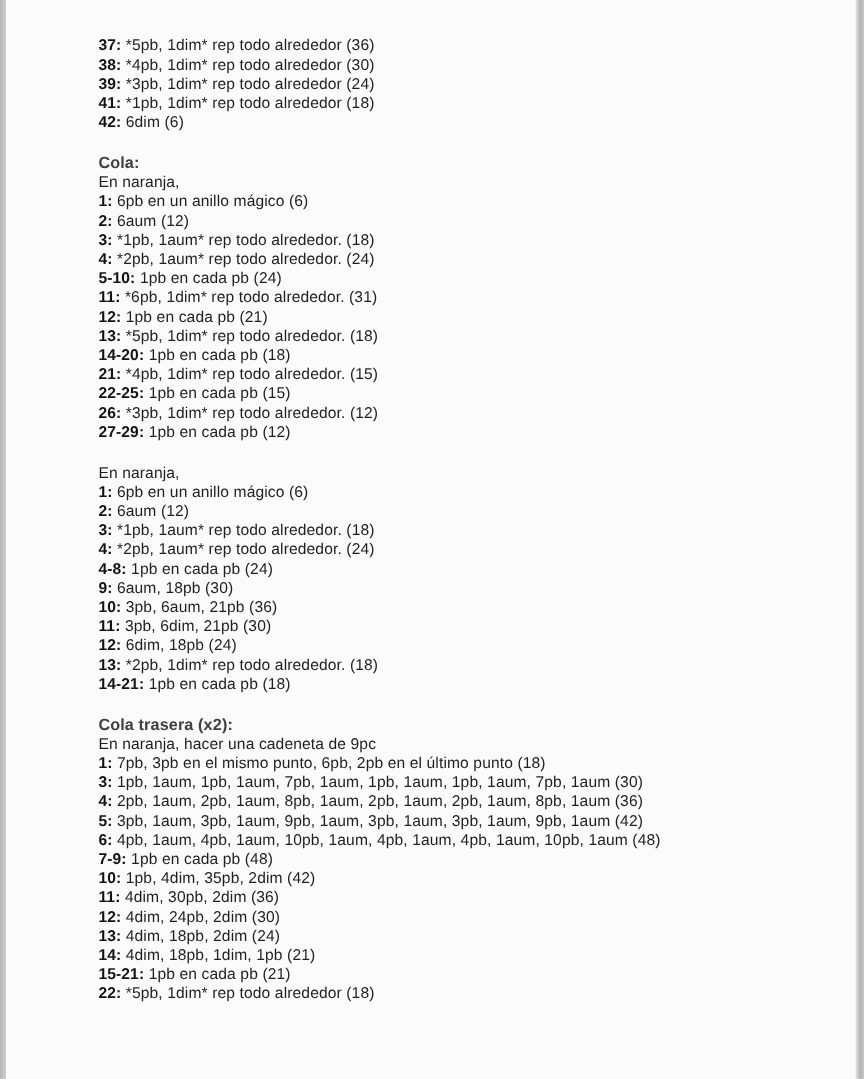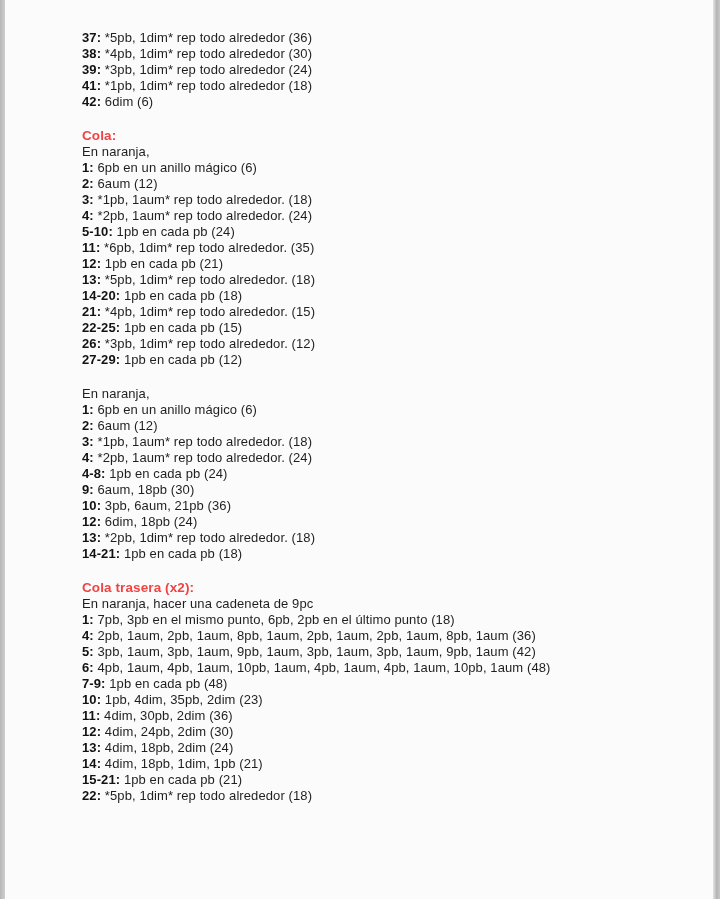--- a/index.html
+++ b/index.html
@@ -26,21 +26,21 @@
   .row, .heading {
     margin: 0;
     font-size: 13px;
     line-height: 16px;
     white-space: nowrap;
     letter-spacing: 0.1px;
   }
   .heading {
     font-size: 13.5px;
     font-weight: 700;
-    color: #ef4444;
+    color: #404040;
   }
   .label {
     font-weight: 700;
     color: #121212;
   }
 </style>
 </head>
 <body>
 
 <main>
@@ -55,51 +55,53 @@
         <p class="row"><span class="label">42:</span> <span>6dim (6)</span></p>
       </section>
       <section class="pattern-section">
         <h2 class="heading">Cola:</h2>
         <p class="row">En naranja,</p>
         <p class="row"><span class="label">1:</span> <span>6pb en un anillo mágico (6)</span></p>
         <p class="row"><span class="label">2:</span> <span>6aum (12)</span></p>
         <p class="row"><span class="label">3:</span> <span>*1pb, 1aum* rep todo alrededor. (18)</span></p>
         <p class="row"><span class="label">4:</span> <span>*2pb, 1aum* rep todo alrededor. (24)</span></p>
         <p class="row"><span class="label">5-10:</span> <span>1pb en cada pb (24)</span></p>
-        <p class="row"><span class="label">11:</span> <span>*6pb, 1dim* rep todo alrededor. (35)</span></p>
+        <p class="row"><span class="label">11:</span> <span>*6pb, 1dim* rep todo alrededor. (31)</span></p>
         <p class="row"><span class="label">12:</span> <span>1pb en cada pb (21)</span></p>
         <p class="row"><span class="label">13:</span> <span>*5pb, 1dim* rep todo alrededor. (18)</span></p>
         <p class="row"><span class="label">14-20:</span> <span>1pb en cada pb (18)</span></p>
         <p class="row"><span class="label">21:</span> <span>*4pb, 1dim* rep todo alrededor. (15)</span></p>
         <p class="row"><span class="label">22-25:</span> <span>1pb en cada pb (15)</span></p>
         <p class="row"><span class="label">26:</span> <span>*3pb, 1dim* rep todo alrededor. (12)</span></p>
         <p class="row"><span class="label">27-29:</span> <span>1pb en cada pb (12)</span></p>
       </section>
       <section class="pattern-section">
         <p class="row">En naranja,</p>
         <p class="row"><span class="label">1:</span> <span>6pb en un anillo mágico (6)</span></p>
         <p class="row"><span class="label">2:</span> <span>6aum (12)</span></p>
         <p class="row"><span class="label">3:</span> <span>*1pb, 1aum* rep todo alrededor. (18)</span></p>
         <p class="row"><span class="label">4:</span> <span>*2pb, 1aum* rep todo alrededor. (24)</span></p>
         <p class="row"><span class="label">4-8:</span> <span>1pb en cada pb (24)</span></p>
         <p class="row"><span class="label">9:</span> <span>6aum, 18pb (30)</span></p>
         <p class="row"><span class="label">10:</span> <span>3pb, 6aum, 21pb (36)</span></p>
+        <p class="row"><span class="label">11:</span> <span>3pb, 6dim, 21pb (30)</span></p>
         <p class="row"><span class="label">12:</span> <span>6dim, 18pb (24)</span></p>
         <p class="row"><span class="label">13:</span> <span>*2pb, 1dim* rep todo alrededor. (18)</span></p>
         <p class="row"><span class="label">14-21:</span> <span>1pb en cada pb (18)</span></p>
       </section>
       <section class="pattern-section">
         <h2 class="heading">Cola trasera (x2):</h2>
         <p class="row">En naranja, hacer una cadeneta de 9pc</p>
         <p class="row"><span class="label">1:</span> <span>7pb, 3pb en el mismo punto, 6pb, 2pb en el último punto (18)</span></p>
+        <p class="row"><span class="label">3:</span> <span>1pb, 1aum, 1pb, 1aum, 7pb, 1aum, 1pb, 1aum, 1pb, 1aum, 7pb, 1aum (30)</span></p>
         <p class="row"><span class="label">4:</span> <span>2pb, 1aum, 2pb, 1aum, 8pb, 1aum, 2pb, 1aum, 2pb, 1aum, 8pb, 1aum (36)</span></p>
         <p class="row"><span class="label">5:</span> <span>3pb, 1aum, 3pb, 1aum, 9pb, 1aum, 3pb, 1aum, 3pb, 1aum, 9pb, 1aum (42)</span></p>
         <p class="row"><span class="label">6:</span> <span>4pb, 1aum, 4pb, 1aum, 10pb, 1aum, 4pb, 1aum, 4pb, 1aum, 10pb, 1aum (48)</span></p>
         <p class="row"><span class="label">7-9:</span> <span>1pb en cada pb (48)</span></p>
-        <p class="row"><span class="label">10:</span> <span>1pb, 4dim, 35pb, 2dim (23)</span></p>
+        <p class="row"><span class="label">10:</span> <span>1pb, 4dim, 35pb, 2dim (42)</span></p>
         <p class="row"><span class="label">11:</span> <span>4dim, 30pb, 2dim (36)</span></p>
         <p class="row"><span class="label">12:</span> <span>4dim, 24pb, 2dim (30)</span></p>
         <p class="row"><span class="label">13:</span> <span>4dim, 18pb, 2dim (24)</span></p>
         <p class="row"><span class="label">14:</span> <span>4dim, 18pb, 1dim, 1pb (21)</span></p>
         <p class="row"><span class="label">15-21:</span> <span>1pb en cada pb (21)</span></p>
         <p class="row"><span class="label">22:</span> <span>*5pb, 1dim* rep todo alrededor (18)</span></p>
       </section>
     </article>
 </main>
 

